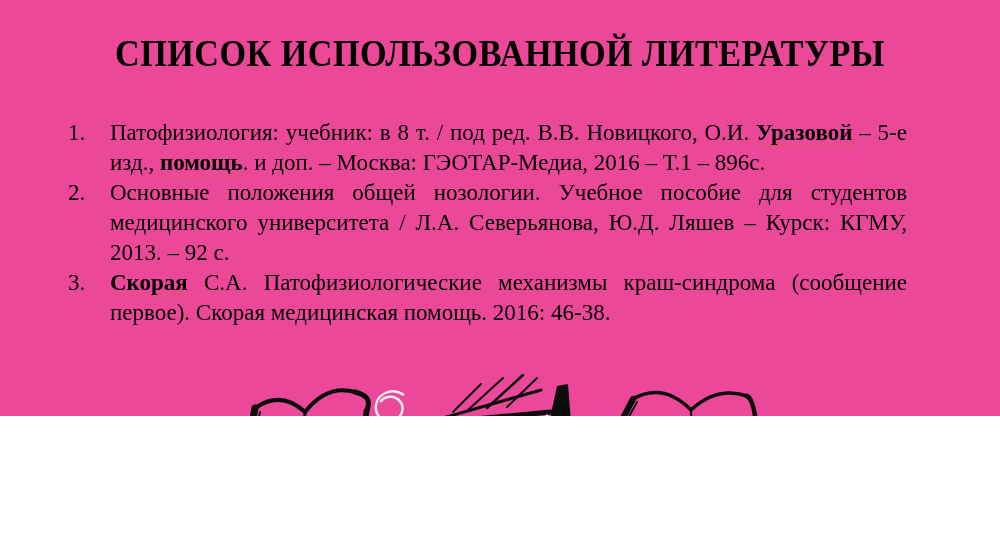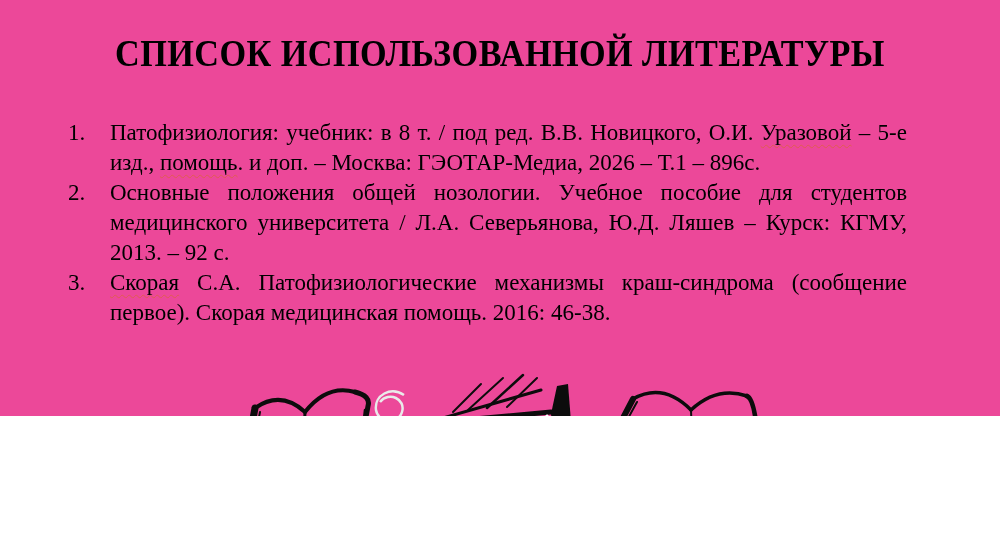--- a/index.html
+++ b/index.html
@@ -41,39 +41,40 @@
     left: 0;
     top: 0;
   }
   .squiggle {
     text-decoration: underline;
     text-decoration-style: wavy;
     text-decoration-color: #e05b52;
     text-decoration-thickness: 1px;
     text-underline-offset: 4px;
     text-decoration-skip-ink: none;
+    font-weight: bold;
   }
   .books {
     position: absolute;
     left: 185px;
     top: 372px;
     width: 640px;
     height: 180px;
   }
   .books svg { display: block; }
 </style>
 </head>
 <body>
 
 <div class="slide">
 
   <h1 class="title">СПИСОК ИСПОЛЬЗОВАННОЙ ЛИТЕРАТУРЫ</h1>
 
   <ol class="refs" id="refs">
-      <li><span class="num">1.</span><span>Патофизиология: учебник: в 8 т. / под ред. В.В. Новицкого, О.И. </span><span class="squiggle">Уразовой</span><span> – 5-е изд., </span><span class="squiggle">помощь</span><span>. и доп. – Москва: ГЭОТАР-Медиа, 2026 – Т.1 – 896с.</span></li>
+      <li><span class="num">1.</span><span>Патофизиология: учебник: в 8 т. / под ред. В.В. Новицкого, О.И. </span><span class="squiggle">Уразовой</span><span> – 5-е изд., </span><span class="squiggle">помощь</span><span>. и доп. – Москва: ГЭОТАР-Медиа, 2016 – Т.1 – 896с.</span></li>
       <li><span class="num">2.</span><span>Основные положения общей нозологии. Учебное пособие для студентов медицинского университета / Л.А. Северьянова, Ю.Д. Ляшев – Курск: КГМУ, 2013. – 92 с.</span></li>
       <li><span class="num">3.</span><span class="squiggle">Скорая</span><span> С.А. Патофизиологические механизмы краш-синдрома (сообщение первое). Скорая медицинская помощь. 2016: 46-38.</span></li>
     </ol>
 
   <div class="books">
     <svg viewBox="0 0 640 180" width="640" height="180">
 
       <g stroke="#eaeaea" stroke-width="2.5" fill="none">
         <path d="M195,30 c 9,-11 26,-3 22,10 c -4,13 -24,11 -26,-2 c -2,-15 15,-24 28,-15"></path>
         <path d="M362,140 c 9,-11 26,-3 22,10 c -4,13 -24,11 -26,-2 c -2,-15 15,-24 28,-15"></path>

